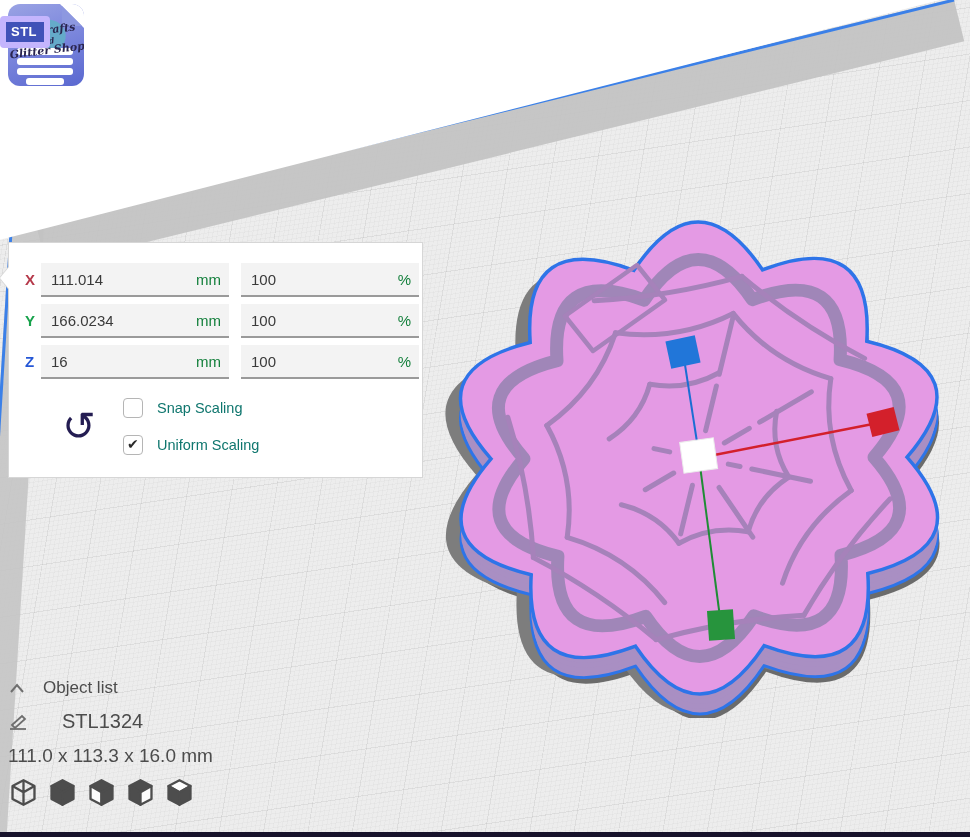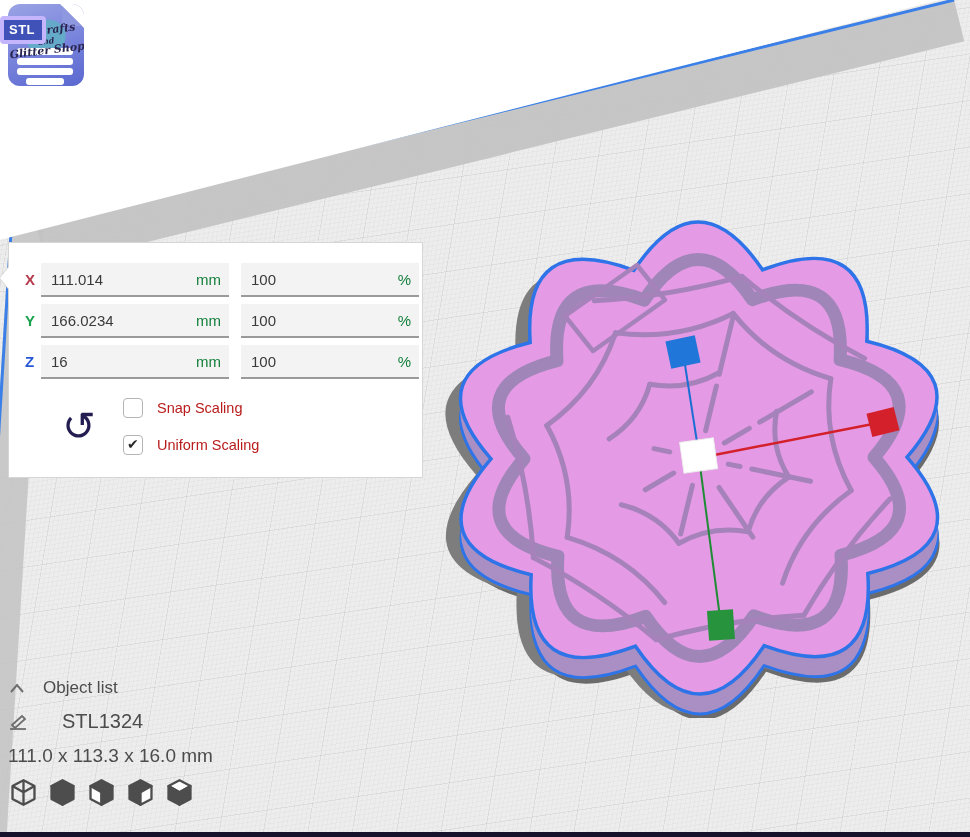--- a/index.html
+++ b/index.html
@@ -47,21 +47,21 @@
   .field.pct { left:232px; width:178px; }
   .row-x { top:20px; } .row-y { top:61px; } .row-z { top:102px; }
   .reset-icon { position:absolute; left:48px; top:160px; width:44px; height:50px;
     font-size:40px; line-height:46px; color:#241d52; text-align:center; cursor:pointer; }
   .check-row { position:absolute; left:114px; height:22px; display:flex; align-items:center; gap:14px; }
   .check-snap { top:154px; } .check-uniform { top:191px;justify-content:flex-end; }
   .checkbox { width:20px; height:20px; border:1px solid #b5b5b5; border-radius:4px;
     background:#fff; position:relative; flex:0 0 auto; }
   .checkbox.checked::after { content:"\2714"; position:absolute; left:3px; top:0px;
     font-size:14px; color:#2a2a2a; }
-  .check-label { font-size:14.5px; color:#b91c1c; }
+  .check-label { font-size:14.5px; color:#0f766e; }
 
   
   .objlist { position:absolute; left:8px; top:678px; color:#4c4c4c; }
   .objlist .row { display:flex; align-items:center; margin-bottom:12px; }
   .objlist svg { flex:0 0 auto; }
   .ol-title { font-size:17px; margin-left:17px; }
   .ol-item  { font-size:20px; margin-left:32px; }
   .ol-dims  { font-size:19px; margin-top:2px; margin-bottom:10px; }
   .view-toolbar { display:flex; gap:8px; margin-top:8px; }
   .view-toolbar svg { cursor:pointer; }
@@ -72,21 +72,21 @@
     background:linear-gradient(160deg,#9aa3e4 0%, #7d88dd 45%, #5a68d0 100%); overflow:hidden; }
   .logo .fold { position:absolute; right:-1px; top:-1px; width:26px; height:26px;
     background:#ffffff; clip-path:polygon(0 0, 100% 0, 100% 100%); }
   .logo .fold2 { position:absolute; right:2px; top:2px; width:20px; height:20px;
     background:#8d98e0; clip-path:polygon(0 0, 0 100%, 100% 100%); }
   .logo .stripe { position:absolute; left:12%; width:74%; height:7px; border-radius:3px; background:#ffffff; }
   .logo .blob { position:absolute; left:24%; top:20%; width:52%; height:42%;
     background:#62aec6; border-radius:50%; transform:rotate(-14deg); opacity:.9; }
   .logo .badge { position:absolute; left:-2px; top:16px; background:#4052b8; color:#fff;
     font-size:13px; font-weight:bold; padding:2px 7px 3px 5px; border-radius:4px;
-    border:4px solid #c4b5fd; letter-spacing:.5px; }
+    border:6px solid #c4b5fd; letter-spacing:.5px; }
   .logo .script { position:absolute; left:0; right:0; top:26%; text-align:center;
     font-family:"DejaVu Serif", serif; font-style:italic; font-weight:bold;
     color:#2a2550; transform:rotate(-7deg); line-height:1.05; }
   .logo .s1 { font-size:11px; } .logo .s2 { font-size:8px; } .logo .s3 { font-size:11px; }
 </style>
 </head>
 <body>
 
 <div class="viewport">
   <div class="grid"></div>

